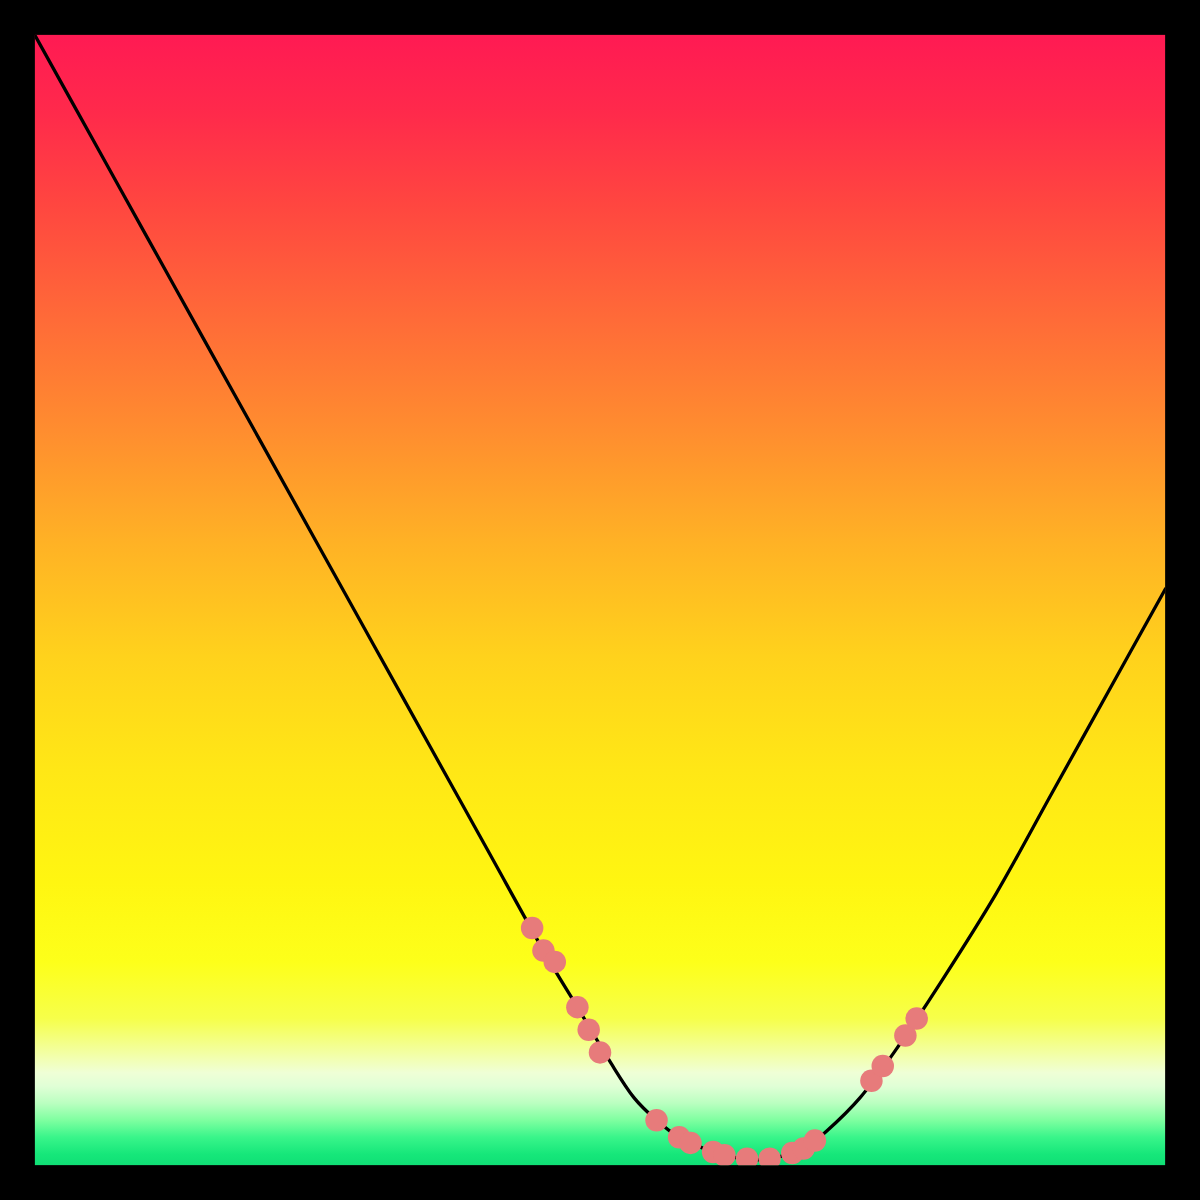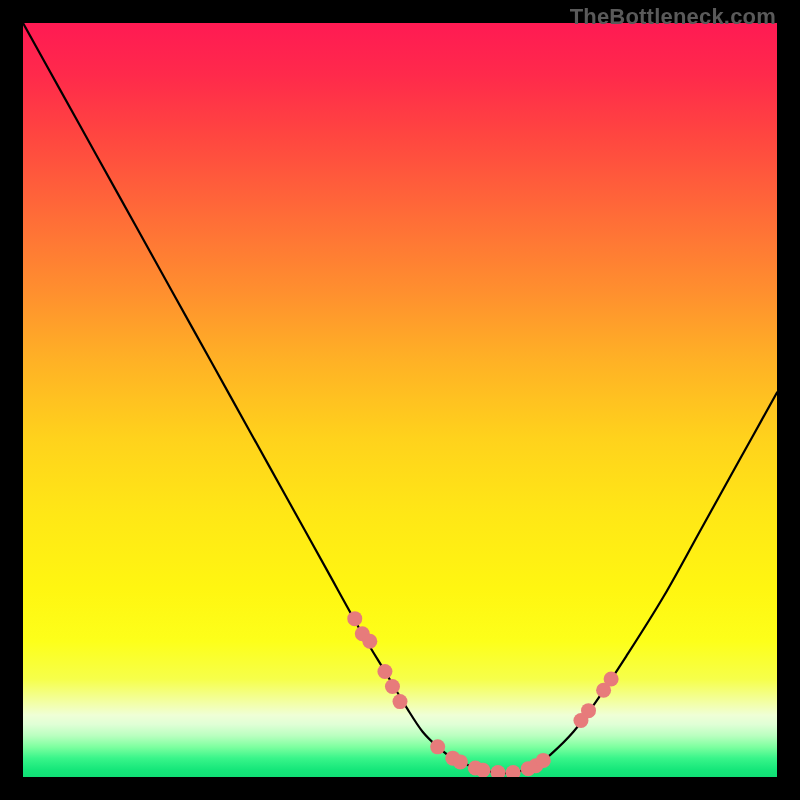--- a/index.html
+++ b/index.html
@@ -36,21 +36,20 @@
   }
   svg {
     display: block;
   }
 </style>
 </head>
 <body>
 
 <div class="stage">
 
-  <div class="watermark">TheBottleneck.com</div>
 
   <div class="chart-area">
     <svg id="chart-svg" width="754" height="754" viewBox="0 0 754 754" preserveAspectRatio="none">
       <defs>
         <linearGradient id="bg-grad" x1="0" y1="0" x2="0" y2="1">
             <stop offset="0.00%" stop-color="#ff1a53"></stop>
             <stop offset="7.00%" stop-color="#ff2a4b"></stop>
             <stop offset="15.00%" stop-color="#ff4640"></stop>
             <stop offset="25.00%" stop-color="#ff6a38"></stop>
             <stop offset="35.00%" stop-color="#ff8d2f"></stop>

